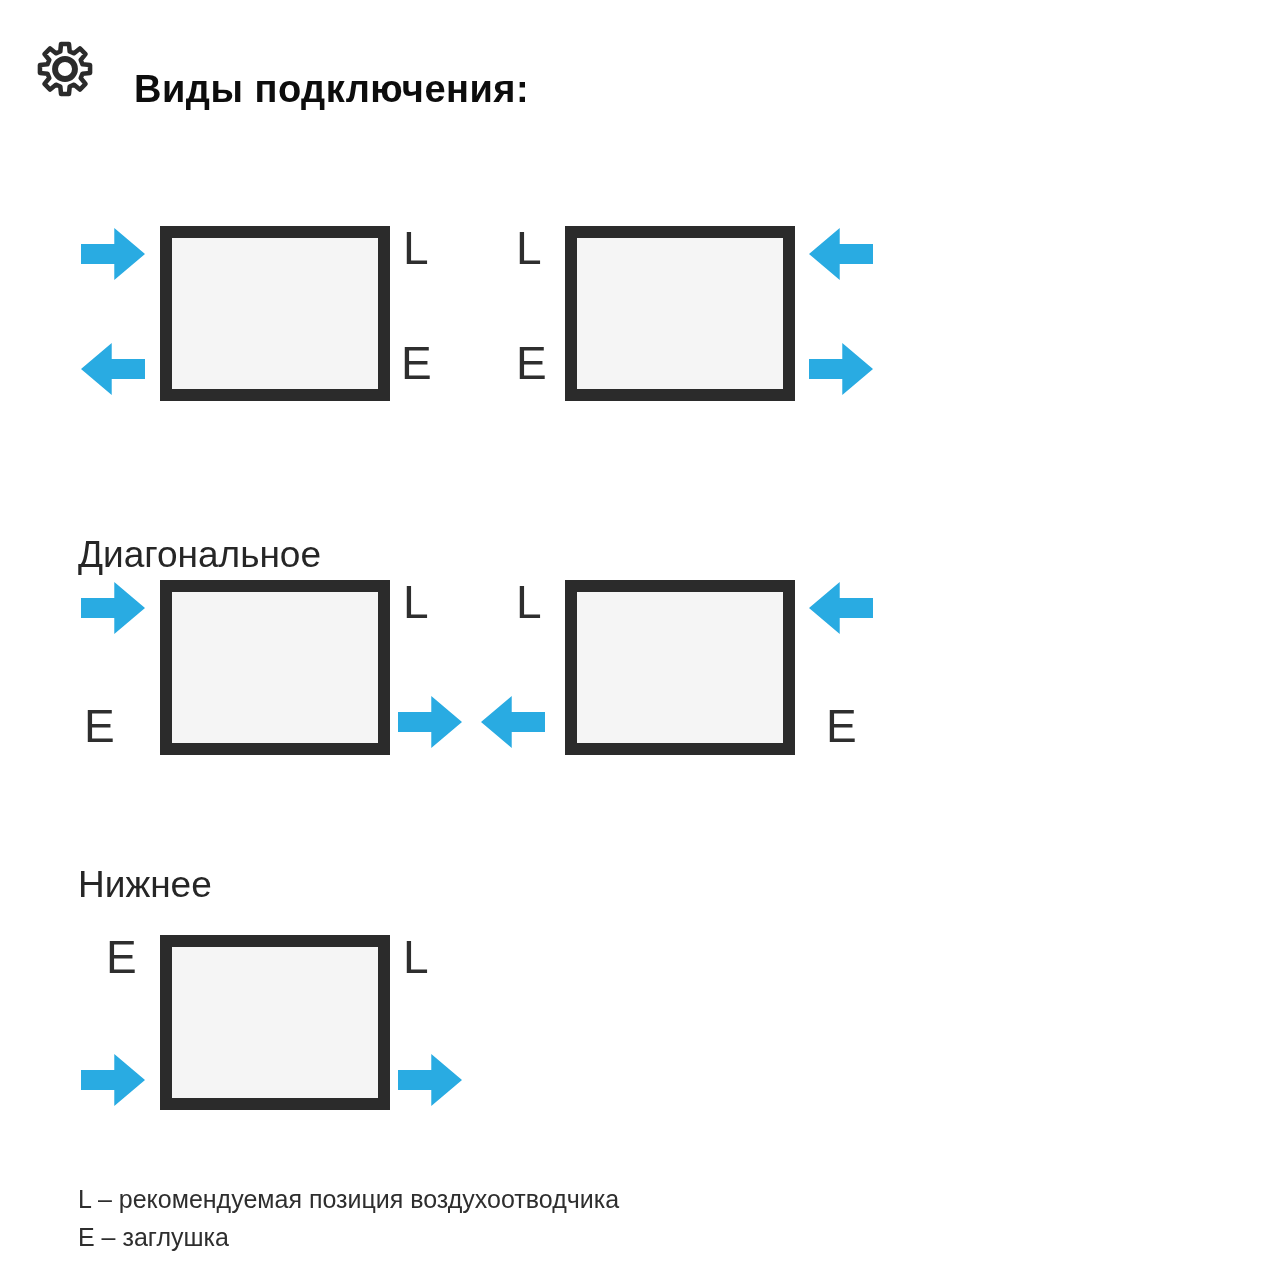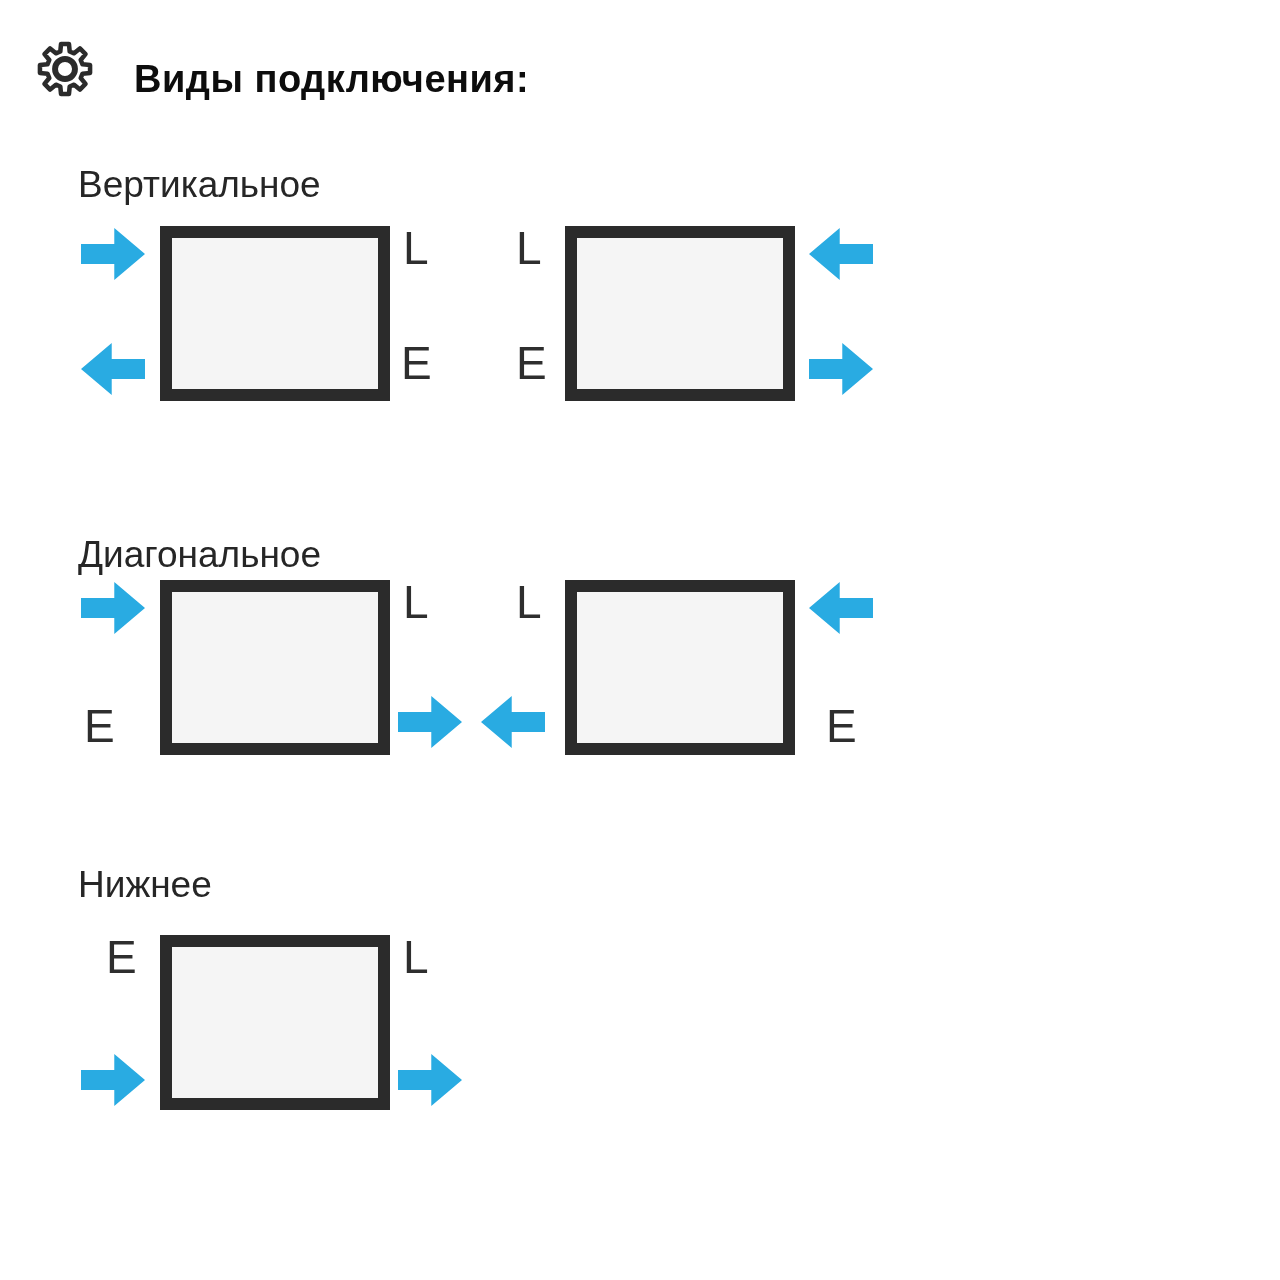--- a/index.html
+++ b/index.html
@@ -13,21 +13,21 @@
     width:1280px;height:1280px;
     background:#ffffff;
     font-family:"Liberation Sans", sans-serif;
     overflow:hidden;
   }
   .abs{position:absolute;}
 
   
   .gear{left:36px;top:40px;width:58px;height:58px;}
   .title{
-    left:134px;top:58px;
+    left:134px;top:68px;
     font-size:38px;font-weight:bold;color:#0d0d0d;
     letter-spacing:.5px;white-space:nowrap;
   }
 
   
   .sec-title{
     font-size:37px;font-weight:400;color:#262626;white-space:nowrap;
   }
   .st1{left:78px;top:164px;}
   .st2{left:78px;top:518px;margin-top:16px;}
@@ -78,21 +78,20 @@
 <div class="page">
 
   <span class="abs gear">
     <svg viewBox="0 0 64 64" width="58" height="58">
       <path fill="none" stroke="#2b2b2b" stroke-width="5" stroke-linejoin="round" d="M51.32 26.82 L59.65 27.62 L59.65 36.38 L51.32 37.18 L49.32 42 L54.65 48.46 L48.46 54.65 L42 49.32 L37.18 51.32 L36.38 59.65 L27.62 59.65 L26.82 51.32 L22 49.32 L15.54 54.65 L9.35 48.46 L14.68 42 L12.68 37.18 L4.35 36.38 L4.35 27.62 L12.68 26.82 L14.68 22 L9.35 15.54 L15.54 9.35 L22 14.68 L26.82 12.68 L27.62 4.35 L36.38 4.35 L37.18 12.68 L42 14.68 L48.46 9.35 L54.65 15.54 L49.32 22 Z"></path>
       <circle cx="32" cy="32" r="11" fill="none" stroke="#2b2b2b" stroke-width="6.5"></circle>
     </svg>
   </span>
   <div class="abs title">Виды подключения:</div>
 
-  <div class="abs sec-title st1">Вертикальное</div>
 
   <div class="abs radiator rA"></div>
   <div class="abs arrow aA1"></div>
   <div class="abs arrow left aA2"></div>
   <div class="abs plabel lA-t">L</div>
   <div class="abs plabel lA-b">E</div>
 
   <div class="abs radiator rB"></div>
   <div class="abs plabel lB-t">L</div>
   <div class="abs plabel lB-b">E</div>
@@ -114,14 +113,18 @@
   <div class="abs plabel lD-b">E</div>
 
   <div class="abs sec-title st3">Нижнее</div>
 
   <div class="abs radiator rE"></div>
   <div class="abs plabel lE-l">E</div>
   <div class="abs plabel lE-r">L</div>
   <div class="abs arrow aE1"></div>
   <div class="abs arrow aE2"></div>
 
+  <div class="abs legend">
+    <div>L – рекомендуемая позиция воздухоотводчика</div>
+    <div>E – заглушка</div>
+  </div>
 
 </div>
 
 </body></html>

